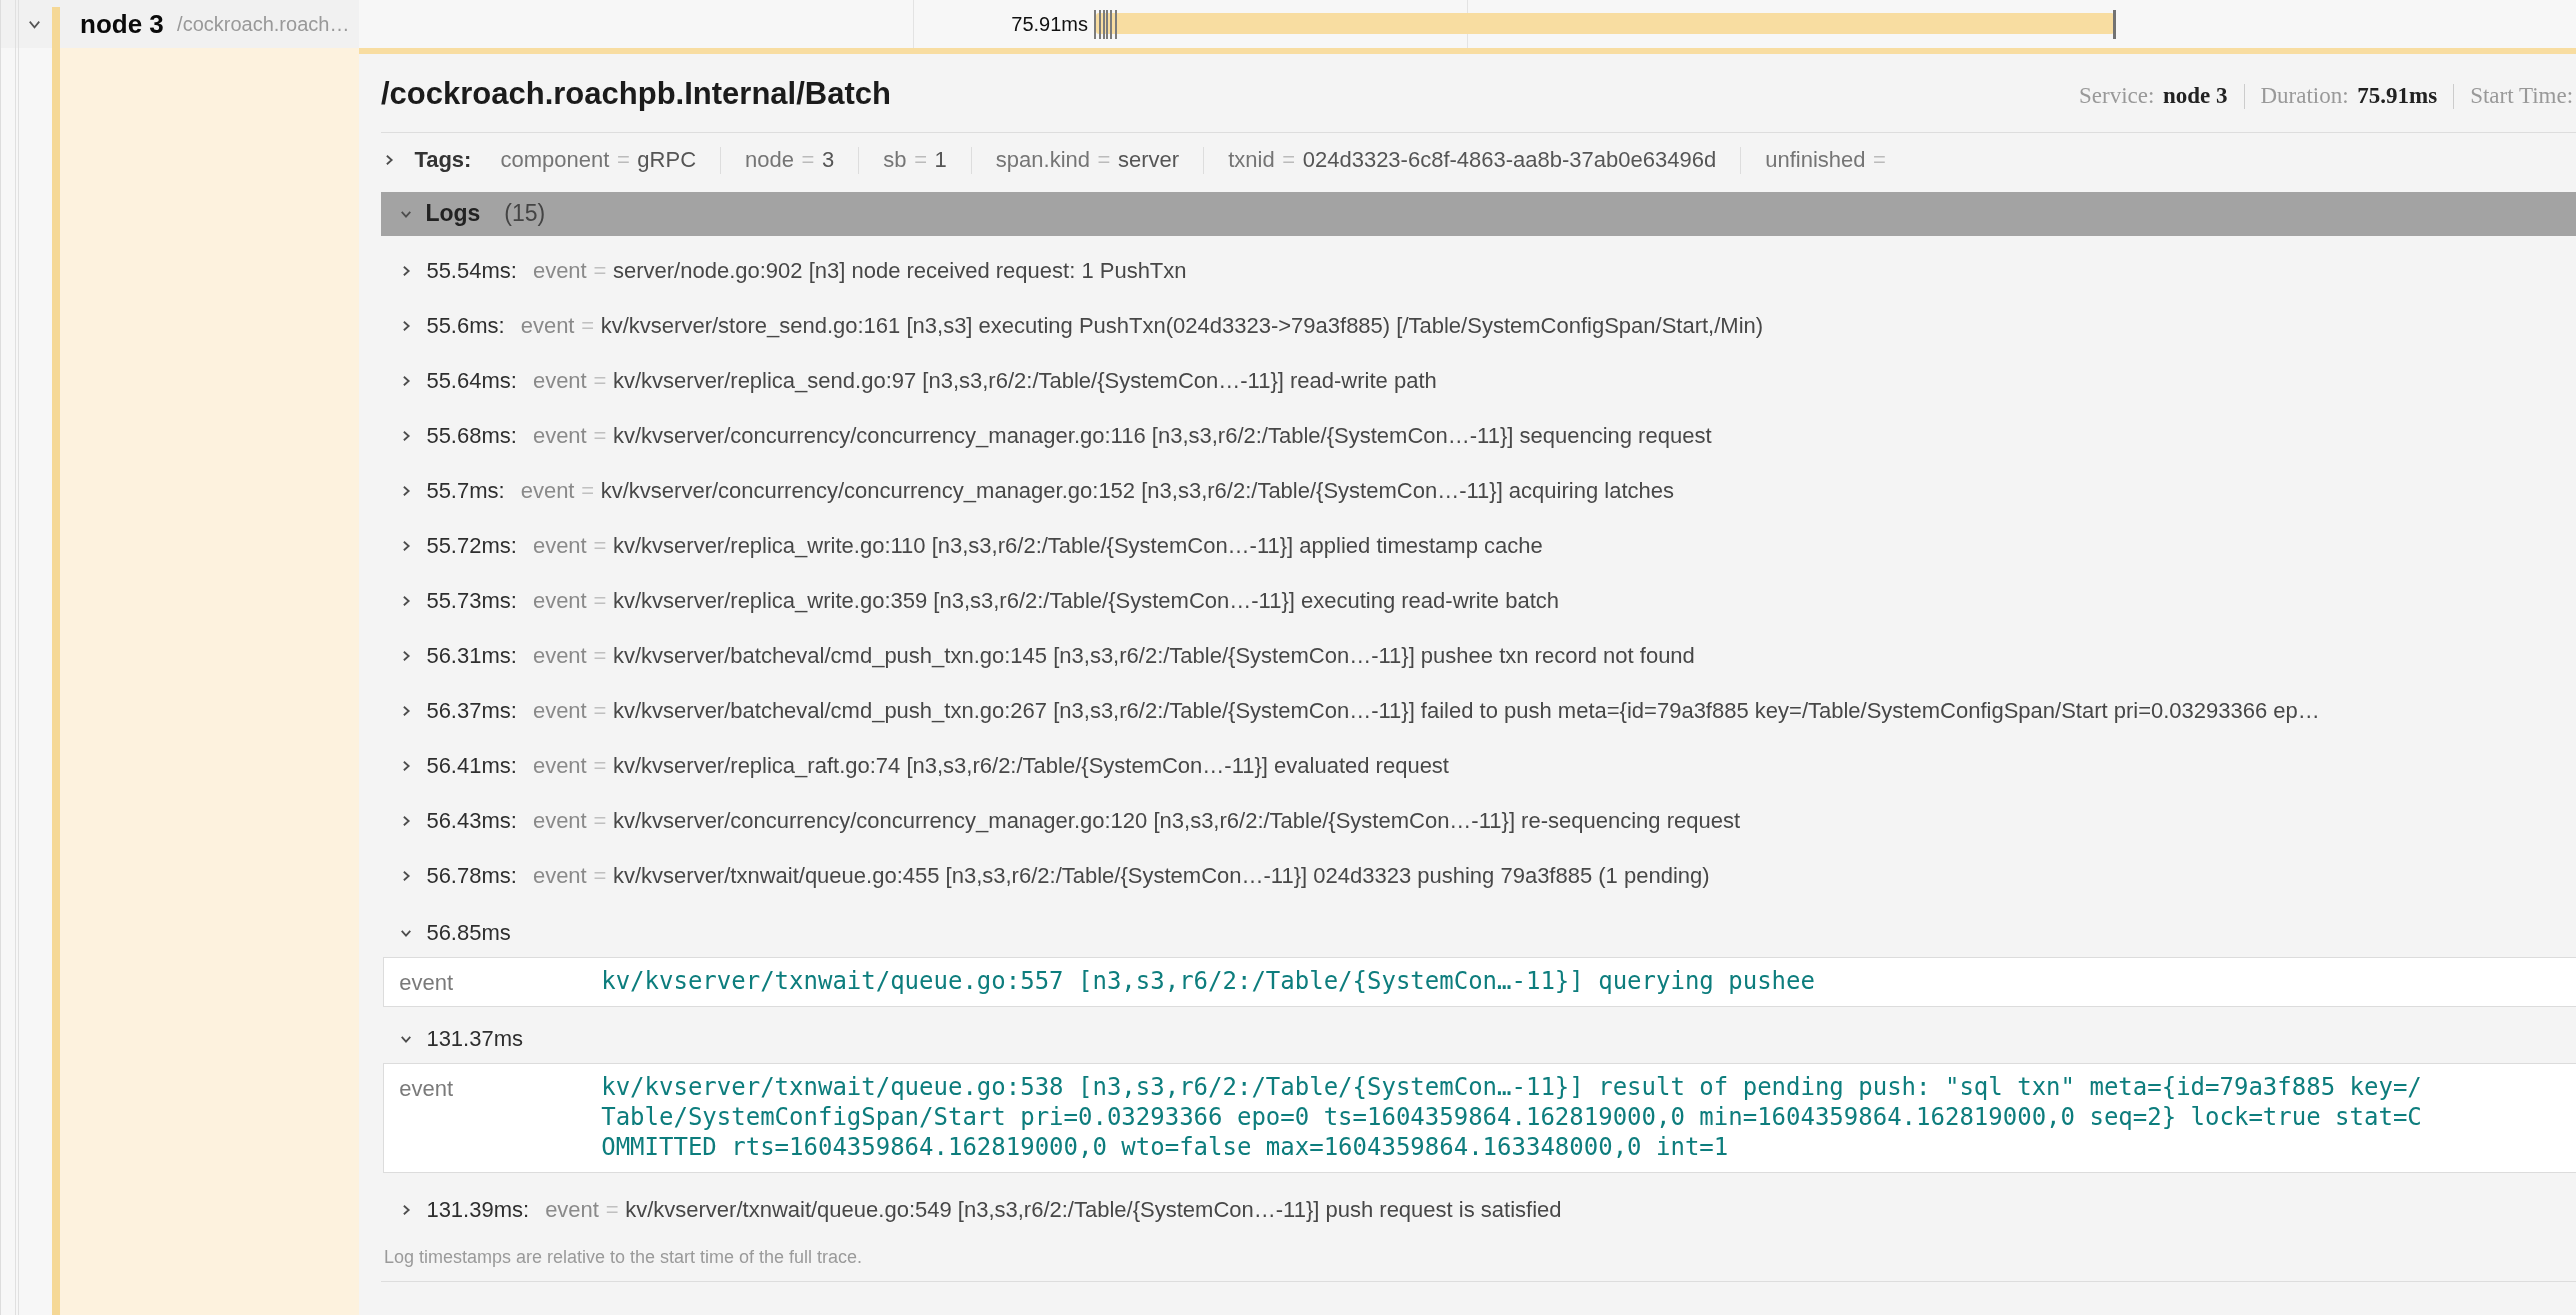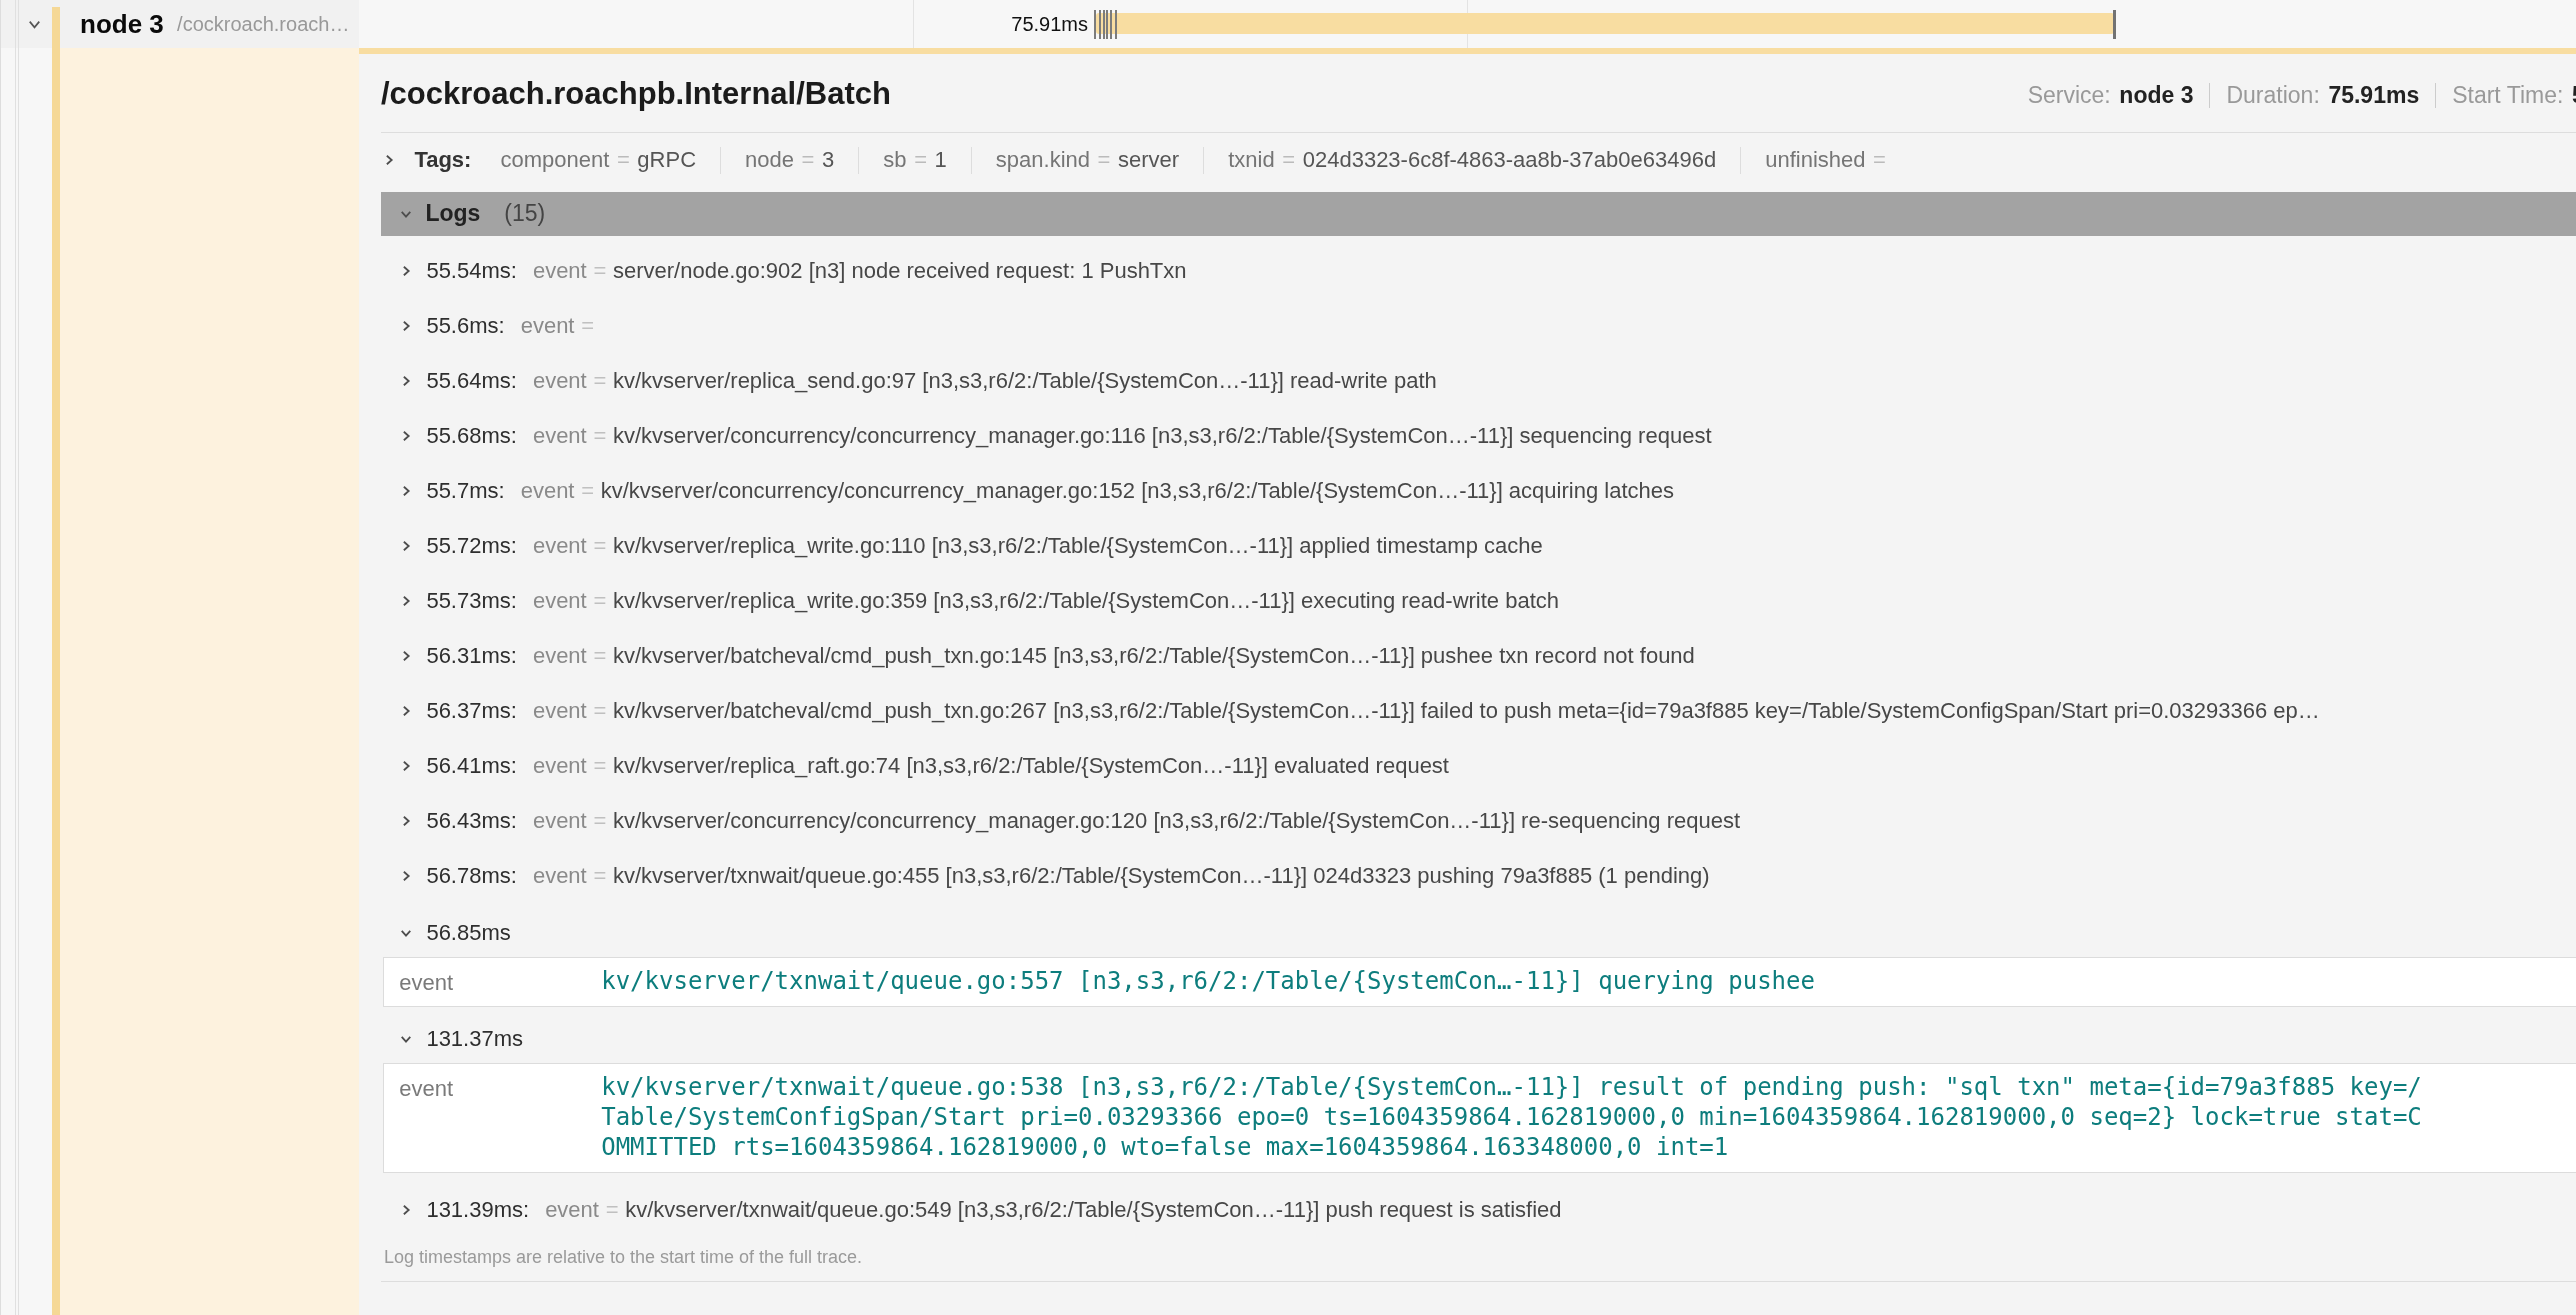--- a/index.html
+++ b/index.html
@@ -28,21 +28,21 @@
   .accent-bar { position:absolute; left:52px; top:6.7px; width:7.6px; height:1309px; background:#f5d896; z-index:4; }
   .cream-col  { position:absolute; left:60px; top:48px; width:299px; height:1268px; background:#fdf2de; z-index:1; }
 
   
   .detail { position:absolute; left:359px; top:48px; width:2310px; height:1268px; background:#f4f4f4;
             border-top:6.7px solid #f8dda1; padding:0 19px 0 22px; overflow:hidden; z-index:2; }
 
   .title-row { display:flex; align-items:flex-end; justify-content:space-between; margin-top:21px; }
   .op-title { font-size:31px; font-weight:600; color:#1b1b1b; line-height:38px; white-space:nowrap; }
   .ov { display:flex; align-items:center; font-size:23px; padding-bottom:3.8px; white-space:nowrap; }
-  .ov-item { display:inline-flex; align-items:flex-start; }
+  .ov-item { display:inline-flex; align-items:flex-start;font-family:Liberation Serif, serif; }
   .ov-label { color:#999; }
   .ov-value { color:#222; font-weight:700; margin-left:8.6px; }
   .ov-sep { width:1px; height:25px; background:#ccc; margin:0 16px; align-self:center; }
 
   .divider { border-bottom:1px solid #ddd; margin-top:19px; }
 
   .tags-row { display:flex; align-items:center; margin-top:9.5px; height:35px; font-size:22px; white-space:nowrap; overflow:hidden;gap:6px; }
   .tags-label { font-weight:700; color:#333; margin-left:11.4px; }
   .tag-item { display:inline-flex; align-items:baseline; }
   .tag-item:first-of-type { margin-left:23px; }
@@ -183,20 +183,21 @@
           <span class="log-eq">=</span>
           <span class="log-msg">server/node.go:902 [n3] node received request: 1 PushTxn</span>
         </div>
         <div class="log-row">
           <svg class="chev" width="16" height="16" viewBox="0 0 15 15">
             <path d="M5.5 3.5l4.5 4-4.5 4" fill="none" stroke="#4d4d4d" stroke-width="1.7"></path>
           </svg>
           <span class="log-ts">55.6ms:</span>
           <span class="log-key">event</span>
           <span class="log-eq">=</span>
+          <span class="log-msg">kv/kvserver/store_send.go:161 [n3,s3] executing PushTxn(024d3323-&gt;79a3f885) [/Table/SystemConfigSpan/Start,/Min)</span>
         </div>
         <div class="log-row">
           <svg class="chev" width="16" height="16" viewBox="0 0 15 15">
             <path d="M5.5 3.5l4.5 4-4.5 4" fill="none" stroke="#4d4d4d" stroke-width="1.7"></path>
           </svg>
           <span class="log-ts">55.64ms:</span>
           <span class="log-key">event</span>
           <span class="log-eq">=</span>
           <span class="log-msg">kv/kvserver/replica_send.go:97 [n3,s3,r6/2:/Table/{SystemCon…-11}] read-write path</span>
         </div>

